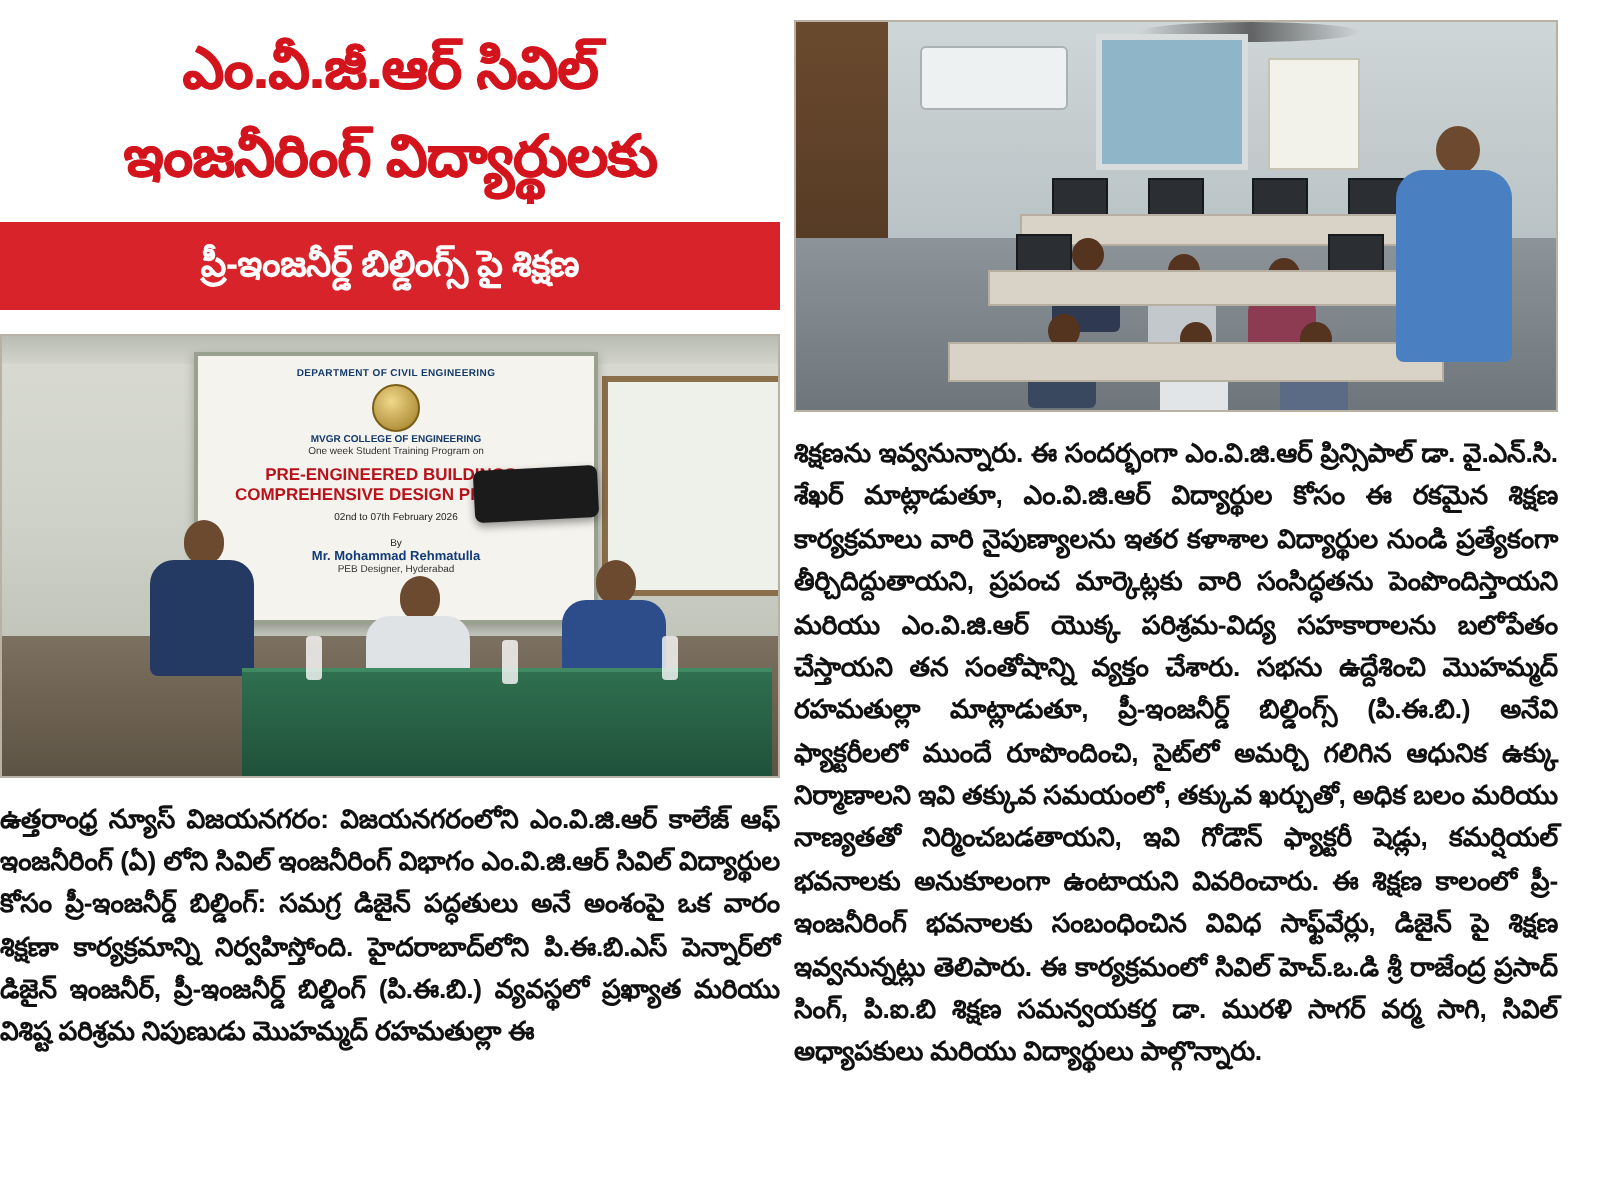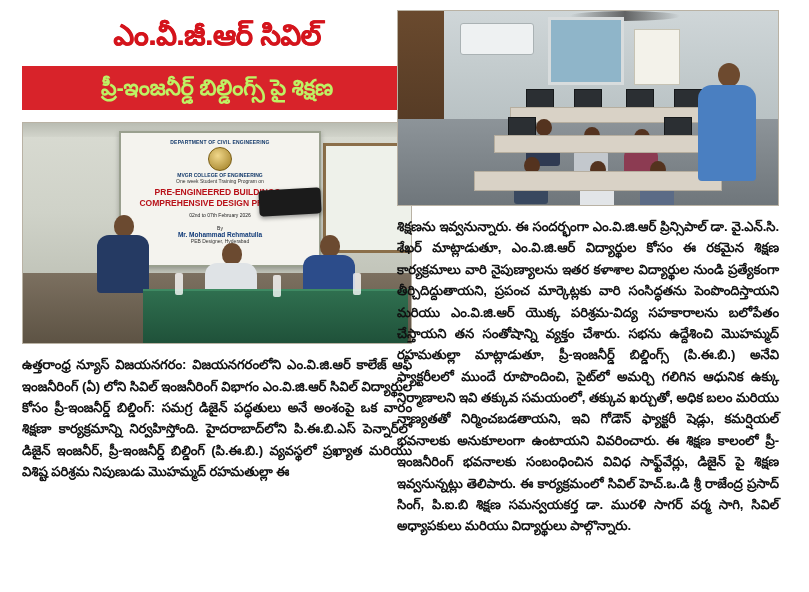--- a/index.html
+++ b/index.html
@@ -16,21 +16,21 @@
   .page {
     position: relative;
     width: 809px;
     height: 592px;
     background: #ffffff;
   }
 
   
   .left-col {
     position: absolute;
-    left: 22px;
+    left: 0;
     top: 10px;
     width: 470px;
   }
 
   .headline-block {
     width: 390px;
   }
   .headline {
     color: #d4141c;
     font-family: "Liberation Sans", sans-serif;
@@ -46,23 +46,23 @@
     position: relative;
     margin-top: 12px;
     width: 390px;
     height: 44px;
     background: #d8232a;
     display: flex;
     align-items: center;
     justify-content: center;
   }
   .subhead-bar .txt {
-    color: #bef264;
-    font-weight: bold;
-    font-size: 22px;
+    color: #ffffff;
+    font-weight: bold;
+    font-size: 18px;
     line-height: 1.1;
     letter-spacing: -0.2px;
     text-align: left;
   }
 
   
   .photo1 {
     position: relative;
     margin-top: 12px;
     width: 390px;
@@ -289,20 +289,21 @@
 </style>
 </head>
 <body>
 
 <div class="page">
 
   <div class="left-col">
 
     <div class="headline-block">
       <div class="headline">ఎం.వీ.జీ.ఆర్ సివిల్</div>
+      <div class="headline">ఇంజనీరింగ్ విద్యార్థులకు</div>
     </div>
 
     <div class="subhead-bar">
       <div class="txt">ప్రీ-ఇంజనీర్డ్ బిల్డింగ్స్ పై శిక్షణ</div>
     </div>
 
     <div class="photo1">
       <div class="p1-wall"></div>
       <div class="p1-ceiling"></div>
       <div class="p1-board"></div>

